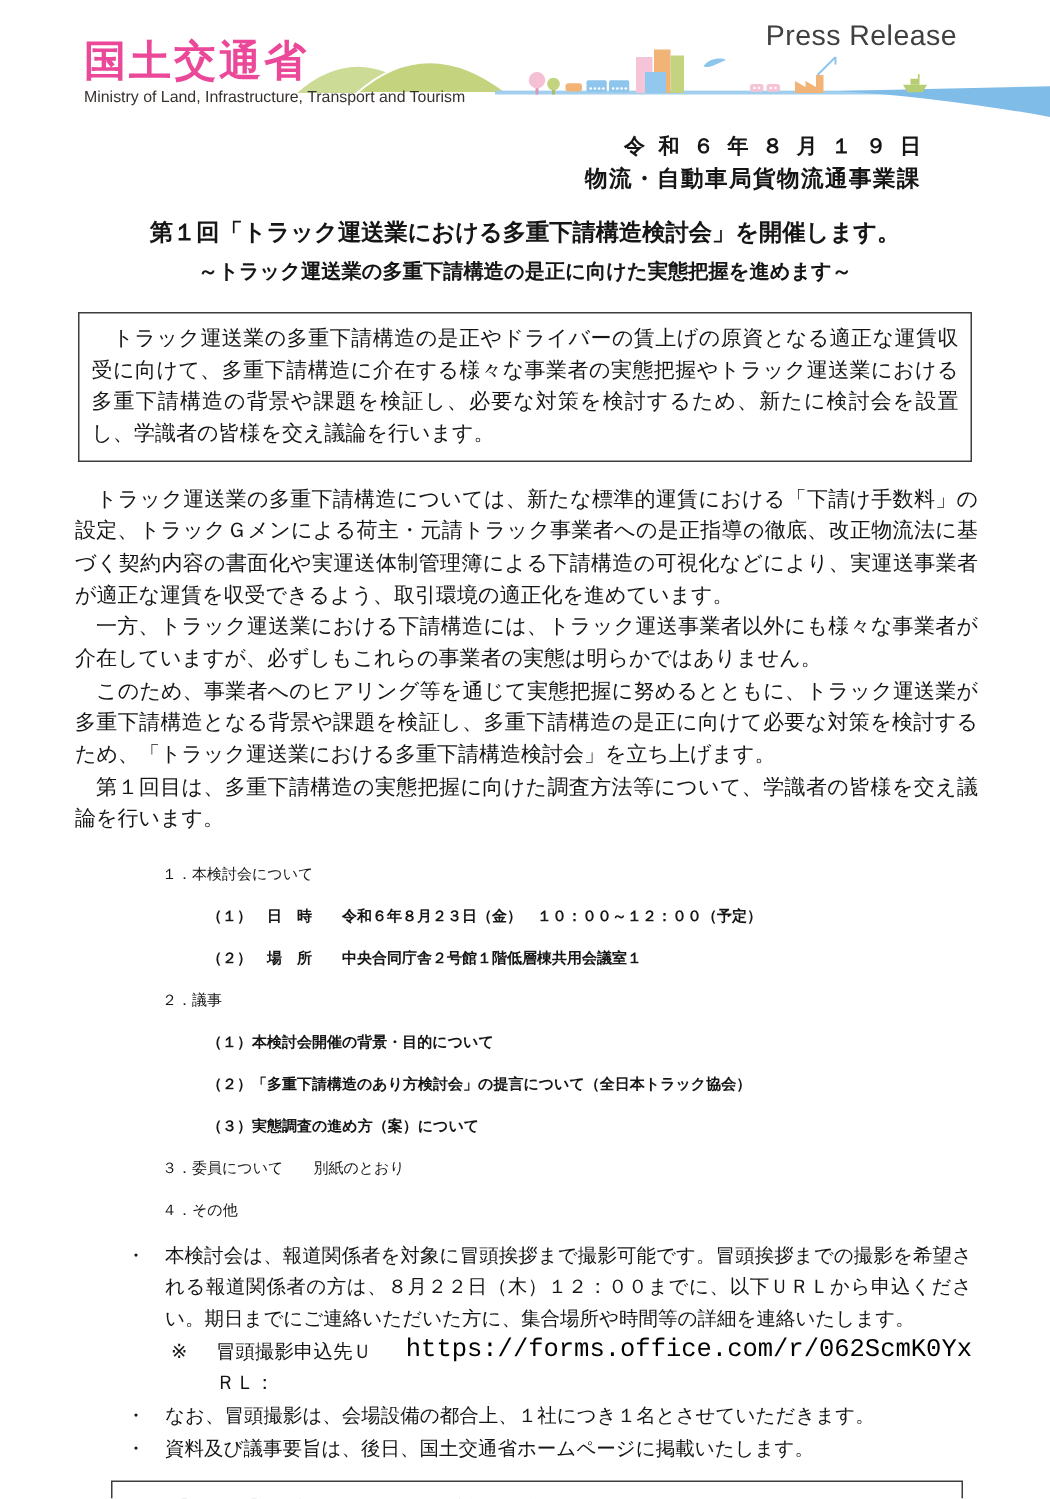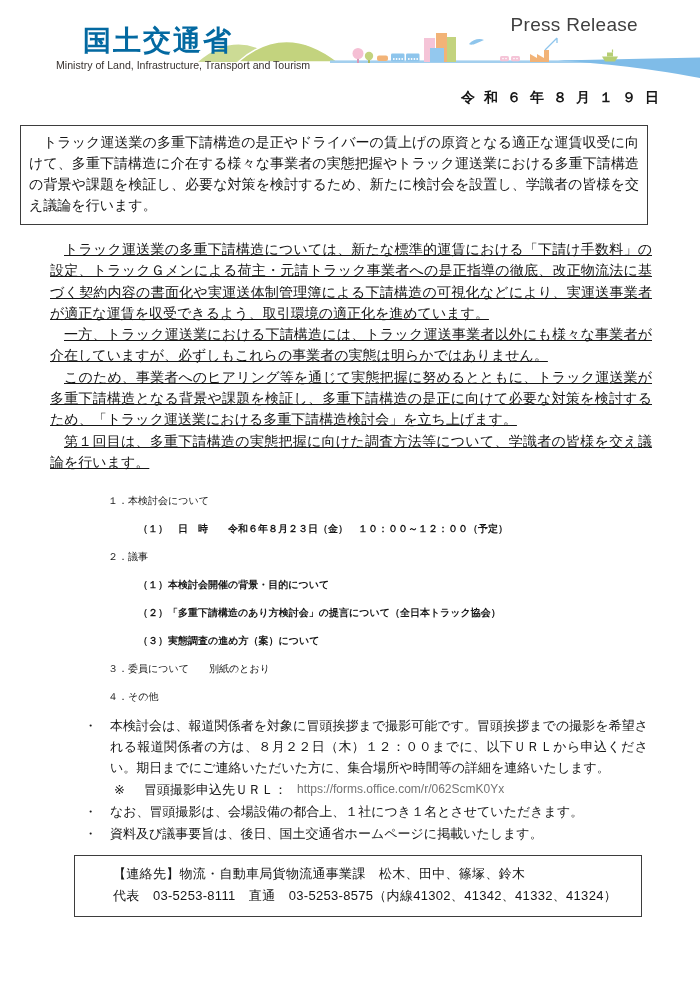--- a/index.html
+++ b/index.html
@@ -3,51 +3,51 @@
 <meta charset="utf-8">
 <style>
   html,body{margin:0;padding:0;background:#ffffff;}
   .page{
     width:700px;height:999px;background:#fff;overflow:hidden;position:relative;
     font-family:"Liberation Sans","DejaVu Sans",sans-serif;color:#161616;
   }
   
   .header{position:relative;height:84px;}
   .logo{position:absolute;left:56px;top:26px;z-index:3;}
-  .logo-jp{font-size:28px;font-weight:700;color:#0369a1;letter-spacing:2px;line-height:30px;margin-left:27px;}
+  .logo-jp{font-size:28px;font-weight:700;color:#ec4899;letter-spacing:2px;line-height:30px;}
   .logo-en{font-size:10.6px;color:#38322f;margin-top:3px;white-space:nowrap;}
   .banner-svg{position:absolute;left:188px;top:12px;z-index:1;}
   .press-release{position:absolute;right:62px;top:14px;font-size:19px;color:#404040;z-index:2;letter-spacing:0.3px;}
   
-  .date-block{text-align:right;padding-right:41px;margin-top:4px;font-weight:600;}
+  .date-block{text-align:right;padding-right:86px;margin-top:4px;font-weight:600;}
   .date-line{font-size:14px;letter-spacing:9px;margin-right:-9px;line-height:18px;}
   .dept-line{font-size:15px;margin-top:4px;letter-spacing:1px;line-height:19px;}
   
   .title-block{margin-top:17px;text-align:center;}
   .doc-title{font-size:15.5px;font-weight:700;line-height:20px;}
   .doc-subtitle{font-size:13.5px;font-weight:700;margin-top:6px;line-height:17px;}
   
-  .summary-box{margin:19px 52px 0 20px;border:1.5px solid #3d3d3d;padding:6px 8px 8px 8px;}
+  .summary-box{margin:19px 52px 0 52px;border:1.5px solid #3d3d3d;padding:6px 8px 8px 8px;}
   .summary-box p{margin:0;font-size:14px;line-height:21px;text-align:justify;text-indent:1em;}
   
   .body-block{margin:14px 48px 0 50px;}
-  .body-block p{margin:0;font-size:14px;line-height:21.3px;text-align:justify;text-indent:1em;text-decoration:underline;}
+  .body-block p{margin:0;font-size:14px;line-height:21.3px;text-align:justify;text-indent:1em;}
   
   .sections{margin:14px 40px 0 108px;font-size:10px;}
   .sec-heading{margin-top:4px;line-height:21px;padding-top:3px;}
   .sec-item{margin:4px 0 0 30px;line-height:21px;padding-top:3px;font-weight:bold;}
   
   .notes{margin:8px 52px 0 84px;font-size:13px;}
   .note-row{display:flex;margin-top:1px;}
   .note-marker{width:26px;flex:none;line-height:21px;}
   .note-text{flex:1;text-align:justify;line-height:21px;}
   .note-sub{display:flex;margin-left:30px;margin-top:1px;}
   .note-sub .note-marker{width:30px;}
   .note-url-label{line-height:21px;margin-right:10px;}
-  .url{font-family:Liberation Sans, sans-serif;font-size:12px;line-height:21px;color:#737373;text-decoration:none;}
+  .url{font-family:Liberation Mono, monospace;font-size:17px;line-height:21px;color:#000000;text-decoration:none;}
   
   .contact-box{margin:11px 58px 0 74px;border:1.5px solid #3d3d3d;padding:7px 10px 9px 38px;}
   .contact-line{font-size:13px;line-height:22px;letter-spacing:0.3px;}
 </style>
 </head>
 <body>
 
 <div class="page">
 
   <div class="header">
@@ -107,37 +107,43 @@
       <path d="M414,44.5 L430,44.5 L427,49.5 L417,49.5 Z" fill="#b6ce73"></path>
       <rect x="419" y="40.5" width="6" height="4" fill="#b6ce73"></rect>
       <path d="M424.5,37.5 L424.5,40.5" stroke="#b6ce73" stroke-width="1.2"></path>
     </svg>
 
     <div class="press-release">Press Release</div>
   </div>
 
   <div class="date-block">
     <div class="date-line">令和６年８月１９日</div>
+    <div class="dept-line">物流・自動車局貨物流通事業課</div>
   </div>
 
+  <div class="title-block">
+    <div class="doc-title">第１回「トラック運送業における多重下請構造検討会」を開催します。</div>
+    <div class="doc-subtitle">～トラック運送業の多重下請構造の是正に向けた実態把握を進めます～</div>
+  </div>
 
   <div class="summary-box">
     <p>トラック運送業の多重下請構造の是正やドライバーの賃上げの原資となる適正な運賃収受に向けて、多重下請構造に介在する様々な事業者の実態把握やトラック運送業における多重下請構造の背景や課題を検証し、必要な対策を検討するため、新たに検討会を設置し、学識者の皆様を交え議論を行います。</p>
   </div>
 
   <div class="body-block">
     <p>トラック運送業の多重下請構造については、新たな標準的運賃における「下請け手数料」の設定、トラックＧメンによる荷主・元請トラック事業者への是正指導の徹底、改正物流法に基づく契約内容の書面化や実運送体制管理簿による下請構造の可視化などにより、実運送事業者が適正な運賃を収受できるよう、取引環境の適正化を進めています。</p>
     <p>一方、トラック運送業における下請構造には、トラック運送事業者以外にも様々な事業者が介在していますが、必ずしもこれらの事業者の実態は明らかではありません。</p>
     <p>このため、事業者へのヒアリング等を通じて実態把握に努めるとともに、トラック運送業が多重下請構造となる背景や課題を検証し、多重下請構造の是正に向けて必要な対策を検討するため、「トラック運送業における多重下請構造検討会」を立ち上げます。</p>
     <p>第１回目は、多重下請構造の実態把握に向けた調査方法等について、学識者の皆様を交え議論を行います。</p>
   </div>
 
   <div class="sections">
     <div class="sec-heading">１．本検討会について</div>
     <div class="sec-item">（１）　日　時　　令和６年８月２３日（金）　１０：００～１２：００（予定）</div>
+    <div class="sec-item">（２）　場　所　　中央合同庁舎２号館１階低層棟共用会議室１</div>
     <div class="sec-heading">２．議事</div>
     <div class="sec-item">（１）本検討会開催の背景・目的について</div>
     <div class="sec-item">（２）「多重下請構造のあり方検討会」の提言について（全日本トラック協会）</div>
     <div class="sec-item">（３）実態調査の進め方（案）について</div>
     <div class="sec-heading">３．委員について　　別紙のとおり</div>
     <div class="sec-heading">４．その他</div>
   </div>
 
   <div class="notes">
     <div class="note-row">

